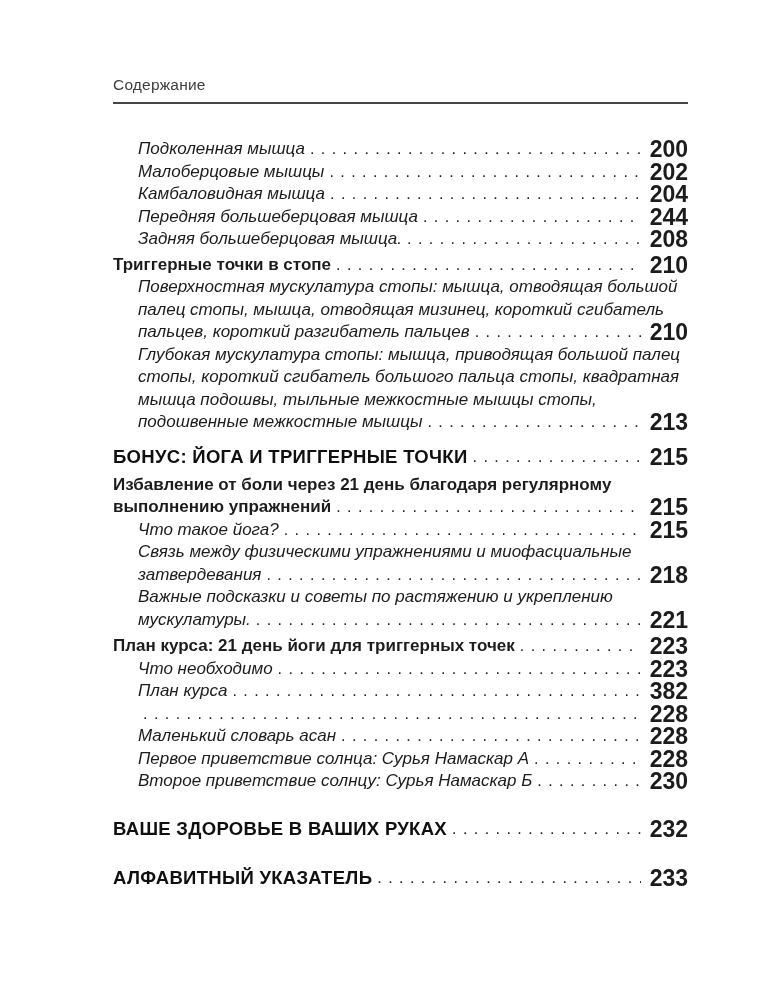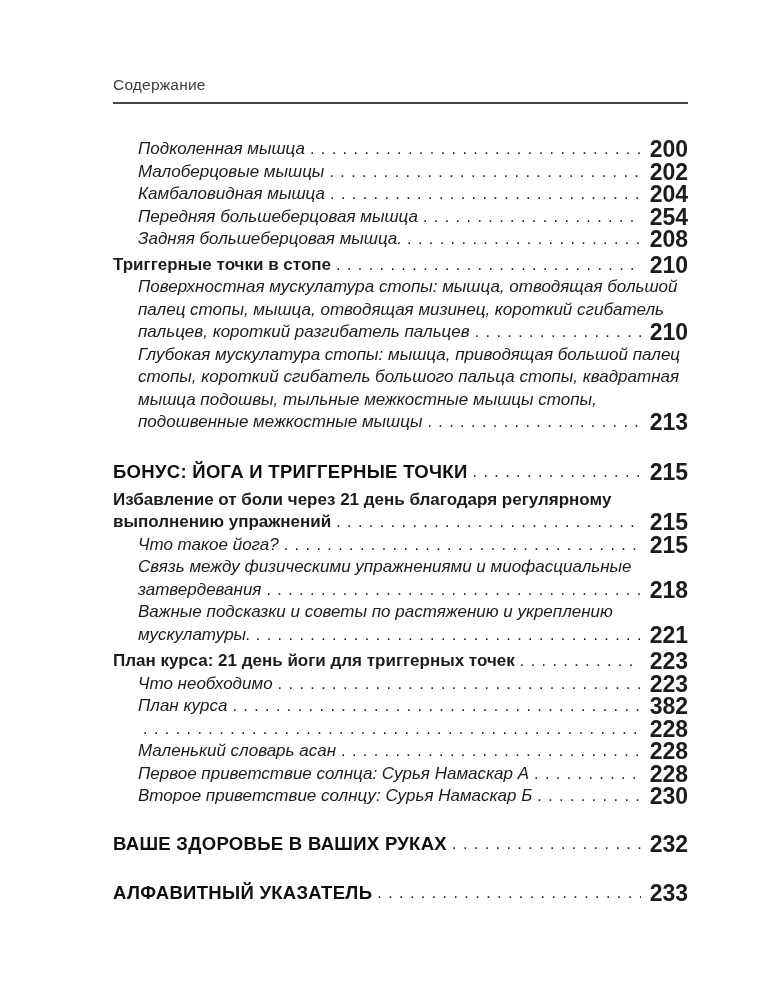--- a/index.html
+++ b/index.html
@@ -72,21 +72,21 @@
   .entry.h1 .row { line-height: 26px; }
   .entry.h1 .txt {
     font-weight: 700;
     font-size: 18.5px;
     letter-spacing: 0.3px;
     color: var(--heading);
   }
   
   .gap-xs { margin-top: 3px; }
   .gap-sm { margin-top: 4px; }
-  .gap-md { margin-top: 25px; }
+  .gap-md { margin-top: 10px; }
   .gap-lg { margin-top: 23px; }
   .gap-xl { margin-top: 23px; }
 </style>
 </head>
 <body>
 
 <div class="page">
   <div class="doc-header">
     <span class="running-title">Содержание</span>
   </div>
@@ -109,21 +109,21 @@
         <div class="row">
           <span class="txt">Камбаловидная мышца</span>
           <span class="leader">. . . . . . . . . . . . . . . . . . . . . . . . . . . . . . . . . . . . . . . . . . . . . . . . . . . . . . . . . . . . . . . . . . . . . . . . . . . . . . . . . . . . . . . . . . </span>
           <span class="num">204</span>
         </div>
       </div>
       <div class="entry l2">
         <div class="row">
           <span class="txt">Передняя большеберцовая мышца</span>
           <span class="leader">. . . . . . . . . . . . . . . . . . . . . . . . . . . . . . . . . . . . . . . . . . . . . . . . . . . . . . . . . . . . . . . . . . . . . . . . . . . . . . . . . . . . . . . . . . </span>
-          <span class="num">254</span>
+          <span class="num">244</span>
         </div>
       </div>
       <div class="entry l2">
         <div class="row">
           <span class="txt">Задняя большеберцовая мышца.</span>
           <span class="leader">. . . . . . . . . . . . . . . . . . . . . . . . . . . . . . . . . . . . . . . . . . . . . . . . . . . . . . . . . . . . . . . . . . . . . . . . . . . . . . . . . . . . . . . . . . </span>
           <span class="num">208</span>
         </div>
       </div>
       <div class="entry l1 gap-xs">

